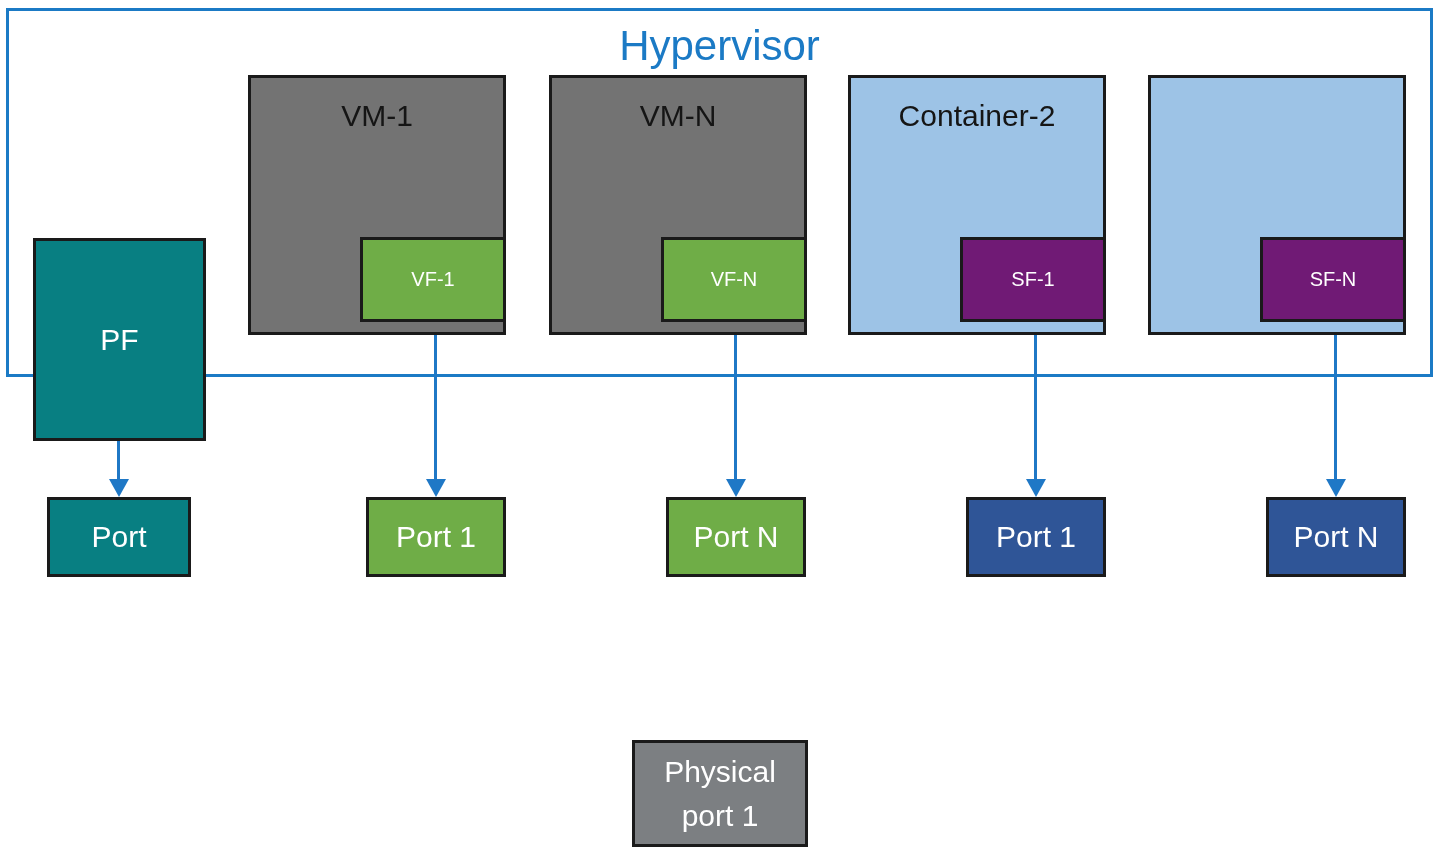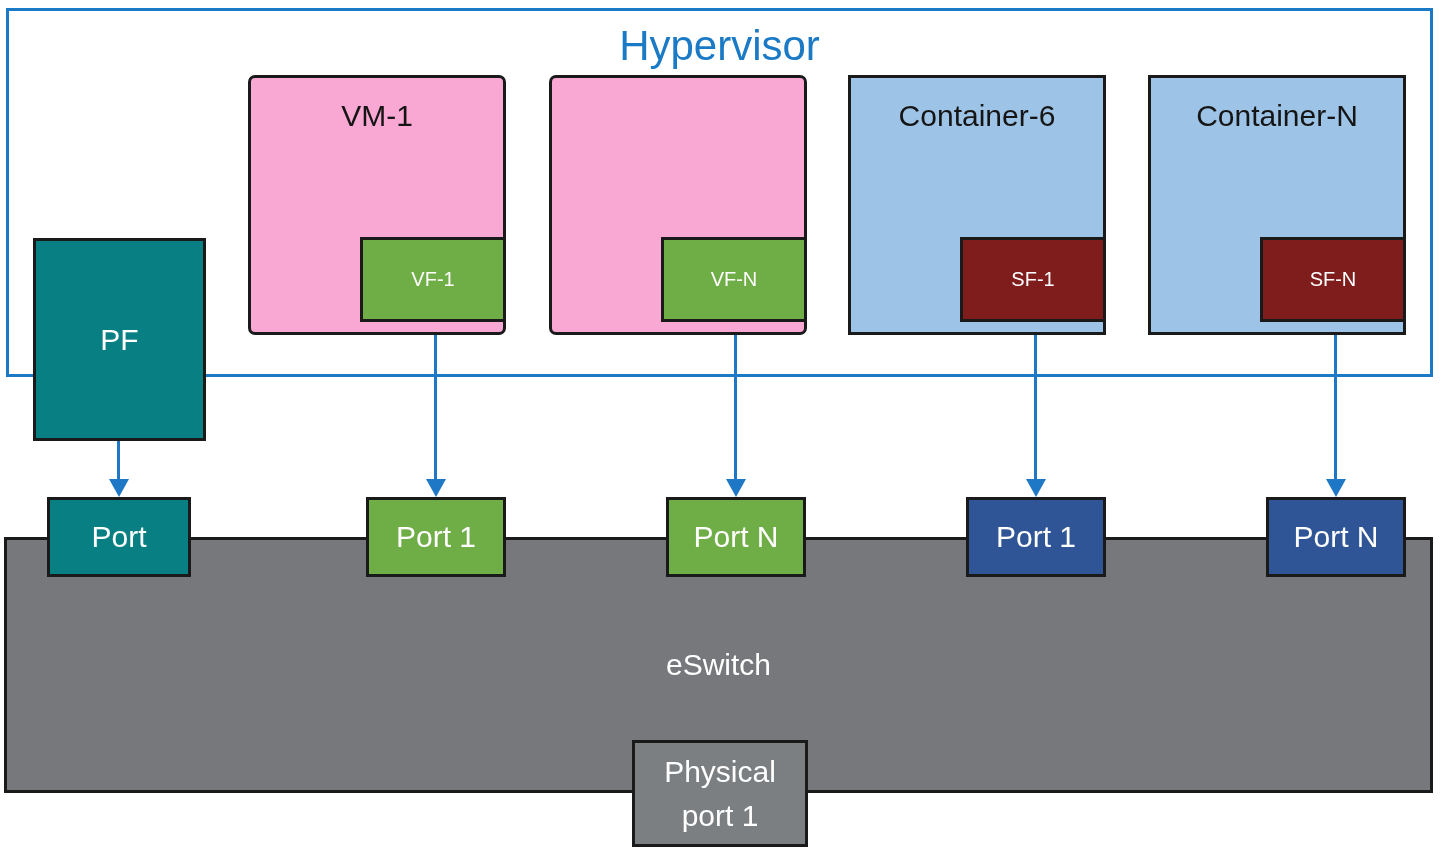--- a/index.html
+++ b/index.html
@@ -21,35 +21,35 @@
   .hypervisor-title {
     position: absolute; top: 11px; left: 0; width: 100%;
     text-align: center; color: #1b7ac5; font-size: 42px; font-weight: 400;
   }
 
   
   .guest {
     top: 75px; height: 260px; width: 258px;
     border: 3px solid #1a1a1a;
   }
-  .guest.vm { background: #f9a8d4; border-radius: 7px; }
+  .guest.vm { background: #737373; }
   .guest.cont { background: #9dc3e6; }
   .guest-label {
     margin-top: 21px; text-align: center;
     font-size: 30px; color: #151515;
   }
   .func {
     position: absolute; right: -3px; top: 159px;
     width: 140px; height: 79px;
     border: 3px solid #1a1a1a;
     display: flex; align-items: center; justify-content: center;
     color: #ffffff; font-size: 20px;
   }
   .func.vf { background: #6fad47; }
-  .func.sf { background: #7f1d1d; }
+  .func.sf { background: #701a75; }
 
   
   .pf {
     left: 33px; top: 238px; width: 173px; height: 203px;
     background: #087f82; border: 3px solid #1a1a1a;
     display: flex; align-items: center; justify-content: center;
     color: #ffffff; font-size: 30px;
   }
 
   
@@ -113,46 +113,43 @@
   <div class="abs head  h-pf"></div>
   <div class="abs shaft s-vf1"></div>
   <div class="abs head  h-vf1"></div>
   <div class="abs shaft s-vfn"></div>
   <div class="abs head  h-vfn"></div>
   <div class="abs shaft s-sf1"></div>
   <div class="abs head  h-sf1"></div>
   <div class="abs shaft s-sfn"></div>
   <div class="abs head  h-sfn"></div>
 
-  <div class="abs eswitch">
-    <div class="eswitch-label">eSwitch</div>
-  </div>
 
   <div class="abs guest vm" style="left:248px;">
     <div class="guest-label">VM-1</div>
     <div class="func vf">
       <span>VF-1</span>
     </div>
   </div>
 
   <div class="abs guest vm" style="left:549px;">
+    <div class="guest-label">VM-N</div>
     <div class="func vf">
       <span>VF-N</span>
     </div>
   </div>
 
   <div class="abs guest cont" style="left:848px;">
-    <div class="guest-label">Container-6</div>
+    <div class="guest-label">Container-2</div>
     <div class="func sf">
       <span>SF-1</span>
     </div>
   </div>
 
   <div class="abs guest cont" style="left:1148px;">
-    <div class="guest-label">Container-N</div>
     <div class="func sf">
       <span>SF-N</span>
     </div>
   </div>
 
   <div class="abs pf">
     <span>PF</span>
   </div>
 
   <div class="abs port p-teal">

